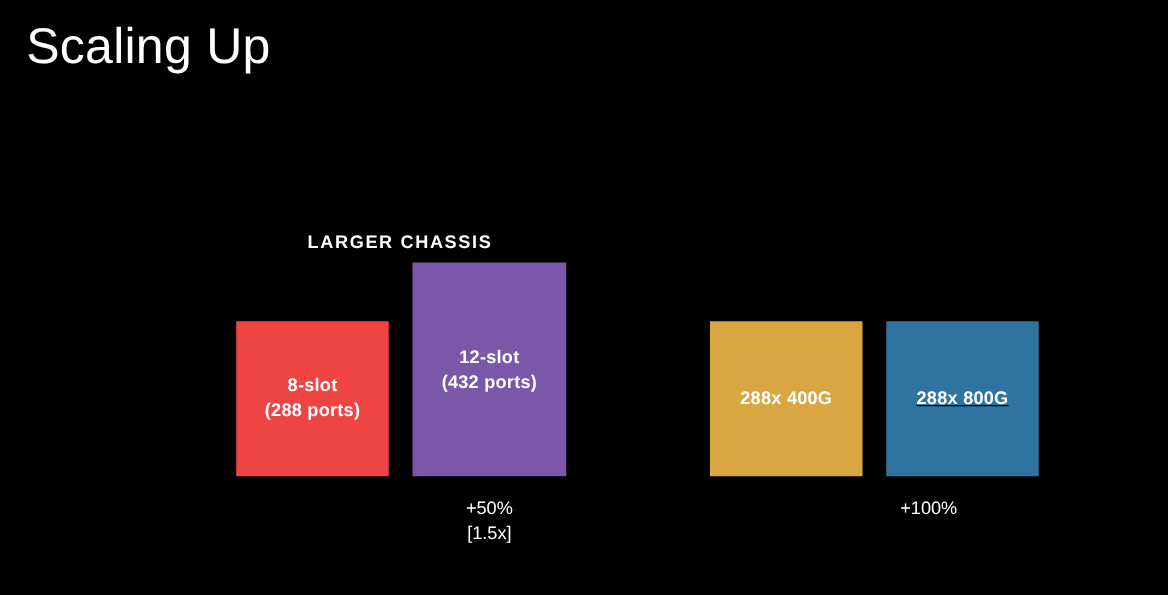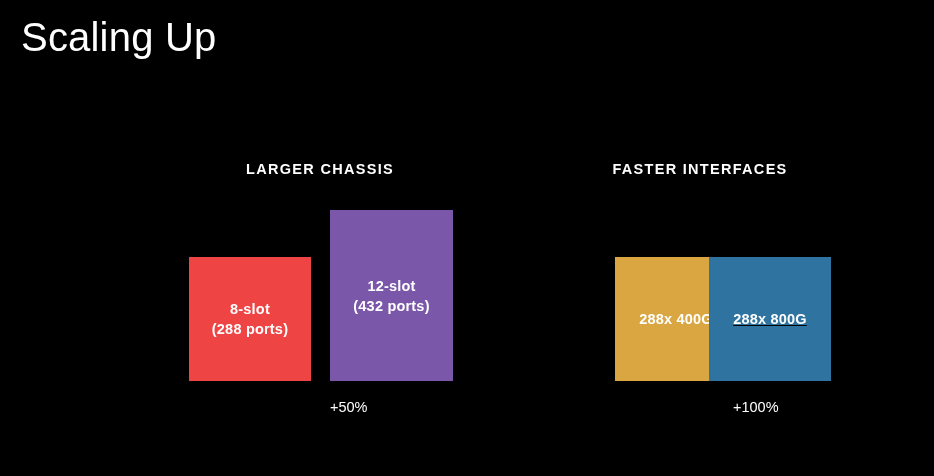--- a/index.html
+++ b/index.html
@@ -43,20 +43,21 @@
   .group-faster-interfaces { left: 550px; width: 300px; }
 
   .group-heading {
     text-align: center;
     font-size: 14.5px;
     font-weight: bold;
     color: #ffffff;
     letter-spacing: 1.3px;
     line-height: 18px;
     white-space: nowrap;
+    margin-top: 25px;
   }
 
   
   .bars {
     position: absolute;
     top: 221px;          
     height: 160px;
   }
   .bars-larger-chassis { left: 189px; }
   .bars-faster-interfaces { left: 568px; }
@@ -84,35 +85,36 @@
     line-height: 20px;
     letter-spacing: 0.2px;
     white-space: pre-line;
   }
 
   
   .bars { bottom: auto; }
 
   .bar-8slot   { left: 0px;   width: 122px; height: 124px; }
   .bar-12slot  { left: 141px; width: 123px; height: 171px; }
-  .bar-400g    { left: 0px;   width: 122px; height: 124px; margin-left: 47px; }
+  .bar-400g    { left: 0px;   width: 122px; height: 124px; }
   .bar-800g    { left: 141px; width: 122px; height: 124px; }
 
   
   .delta {
     position: absolute;
+    text-align: center;
     font-size: 14.5px;
     font-weight: 400;
     color: #ffffff;
     line-height: 20px;
     white-space: nowrap;
   }
   .delta-line { display: block; }
   .delta-chassis { left: 330px; width: 123px; top: 397px; }
-  .delta-interfaces { left: 733px; width: 122px; top: 397px; }
+  .delta-interfaces { left: 682px; width: 122px; top: 397px; }
 </style>
 </head>
 <body style="background: rgb(0, 0, 0);">
 
 <div class="slide">
 
   <div class="slide-title">Scaling Up</div>
 
   <div class="group group-larger-chassis">
     <div class="group-heading">LARGER CHASSIS</div>
@@ -128,25 +130,23 @@
     <div class="bar-slot bar-12slot" style="height: 171px;">
       <div class="bar" style="background:#7a57a9;">
         <span class="bar-label">12-slot
 (432 ports)</span>
       </div>
     </div>
   </div>
 
   <div class="delta delta-chassis">
     <span class="delta-line">+50%</span>
+    <span class="delta-line">[1.5x]</span>
   </div>
 
-  <div class="group group-faster-interfaces">
-    <div class="group-heading">FASTER INTERFACES</div>
-  </div>
 
   <div class="bars bars-faster-interfaces">
     <div class="bar-slot bar-400g" style="height: 124px;">
       <div class="bar" style="background:#d9a641;">
         <span class="bar-label">288x 400G</span>
       </div>
     </div>
     <div class="bar-slot bar-800g" style="height: 124px;">
       <div class="bar" style="background:#2f73a0;text-decoration:underline;">
         <span class="bar-label">288x 800G</span>

